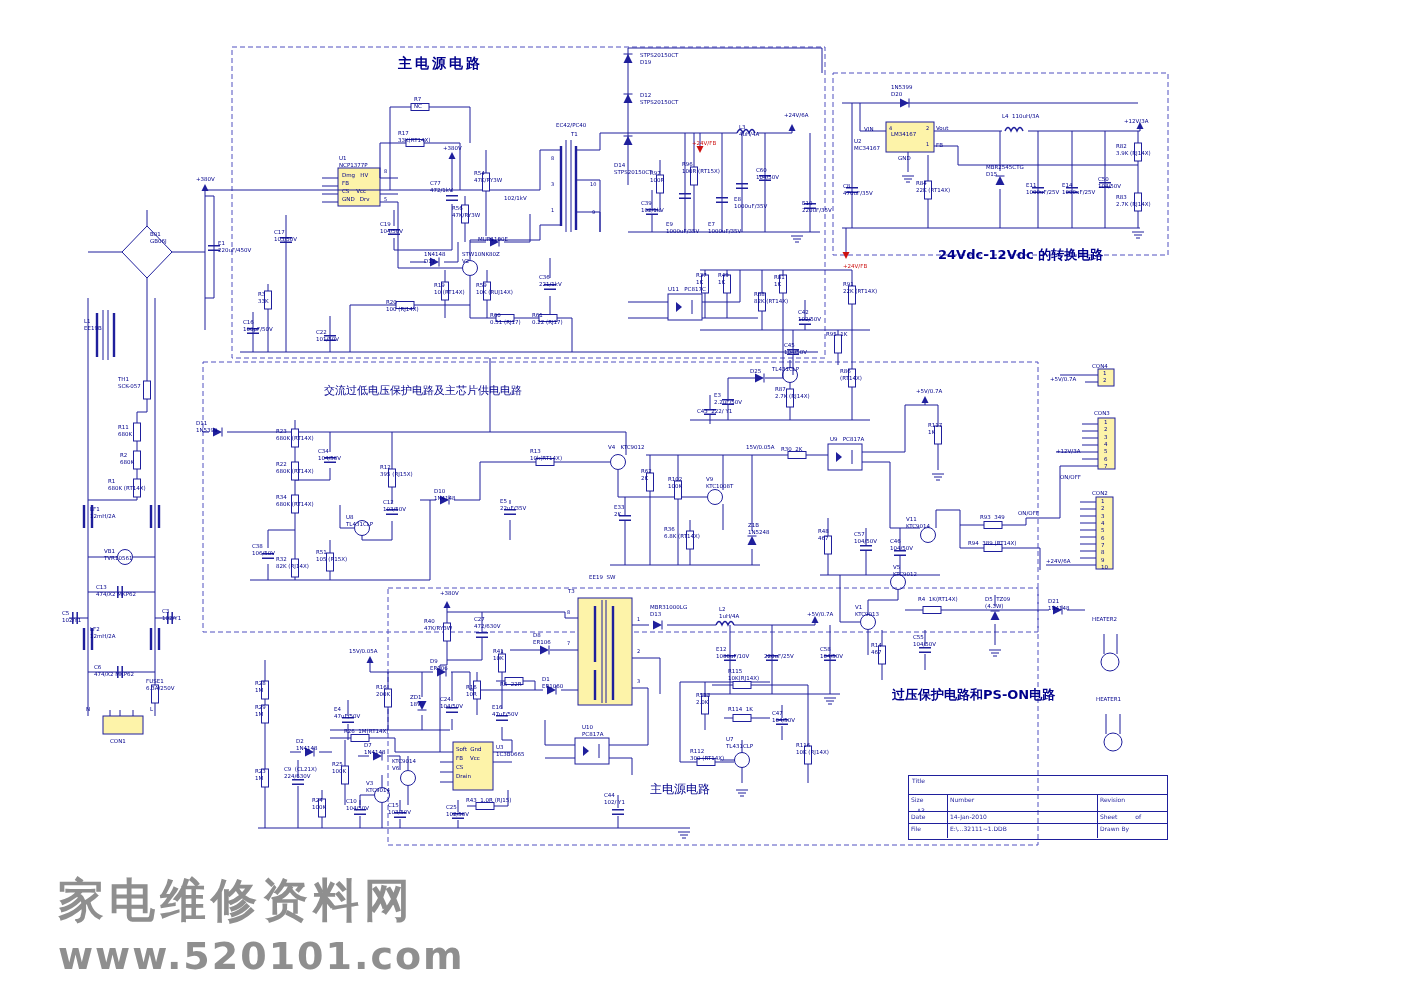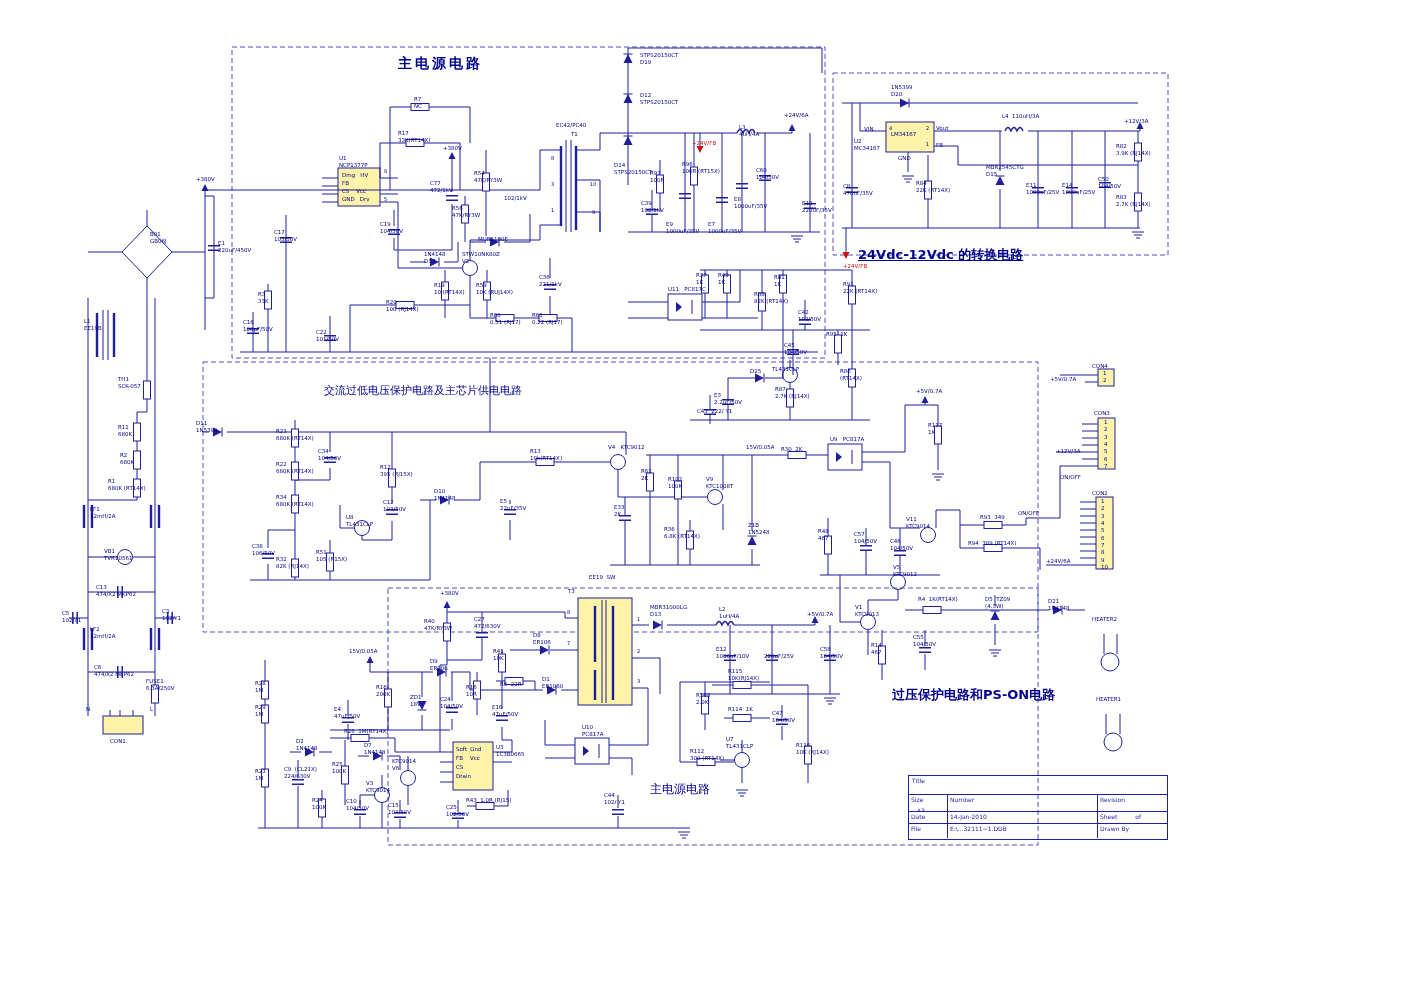--- a/index.html
+++ b/index.html
@@ -6,21 +6,21 @@
   #schematic{position:relative;width:1404px;height:993px;background:#ffffff;overflow:hidden;
              font-family:"DejaVu Sans",sans-serif;}
   #wires{position:absolute;left:0;top:0;color:#1f1f9c;}
   #labels-layer{position:absolute;left:0;top:0;width:100%;height:100%;z-index:3;}
   .lbl{position:absolute;font-size:5.5px;line-height:1.22;color:#00008b;white-space:pre;}
   .lbl.red{color:#cc1111;}
   .lbl.pin{font-size:5px;}
   .lbl.pins{line-height:1.33;}
   .sec-title{position:absolute;color:#00008b;font-weight:bold;z-index:3;white-space:pre;}
   .t-main{left:398px;top:55px;font-size:14px;letter-spacing:3px;}
-  .t-conv{left:858px;top:246px;font-size:13px;text-decoration:underline;}
+  .t-conv{left:938px;top:246px;font-size:13px;}
   .t-ac{left:324px;top:383px;font-size:11px;font-weight:normal;}
   .t-ovp{left:892px;top:686px;font-size:13px;}
   .t-stby{left:650px;top:781px;font-size:12px;font-weight:normal;}
   .watermark{position:absolute;left:58px;top:870px;z-index:4;color:#8f8f8f;}
   .wm1{font-size:46px;font-weight:bold;letter-spacing:5px;font-family:"DejaVu Serif","DejaVu Sans",serif;}
   .wm2{font-size:38px;font-weight:bold;letter-spacing:2px;margin-top:2px;font-family:"DejaVu Sans",sans-serif;}
   .tb{position:absolute;left:908px;top:775px;width:260px;height:65px;border:1px solid #1f1f9c;
       color:#1f1f9c;font-size:6px;z-index:3;box-sizing:border-box;background:transparent;}
   .tb-r{display:flex;border-top:1px solid #1f1f9c;box-sizing:border-box;}
   .tb-r1{border-top:none;height:18px;padding:1px 3px;}
@@ -649,20 +649,22 @@
       <div class="lbl pin" style="left: 637px; top: 678px;">3</div>
     </div>
 
   <div class="sec-title t-main">主电源电路</div>
   <div class="sec-title t-conv">24Vdc-12Vdc 的转换电路</div>
   <div class="sec-title t-ac">交流过低电压保护电路及主芯片供电电路</div>
   <div class="sec-title t-ovp">过压保护电路和PS-ON电路</div>
   <div class="sec-title t-stby">主电源电路</div>
 
   <div class="watermark">
+    <div class="wm1">家电维修资料网</div>
+    <div class="wm2">www.520101.com</div>
   </div>
 
   <div class="tb">
     <div class="tb-r tb-r1">
       <span>Title</span>
     </div>
     <div class="tb-r tb-r2">
       <div class="c c-size">
         <span>Size</span>
         <span class="v">A3</span>

